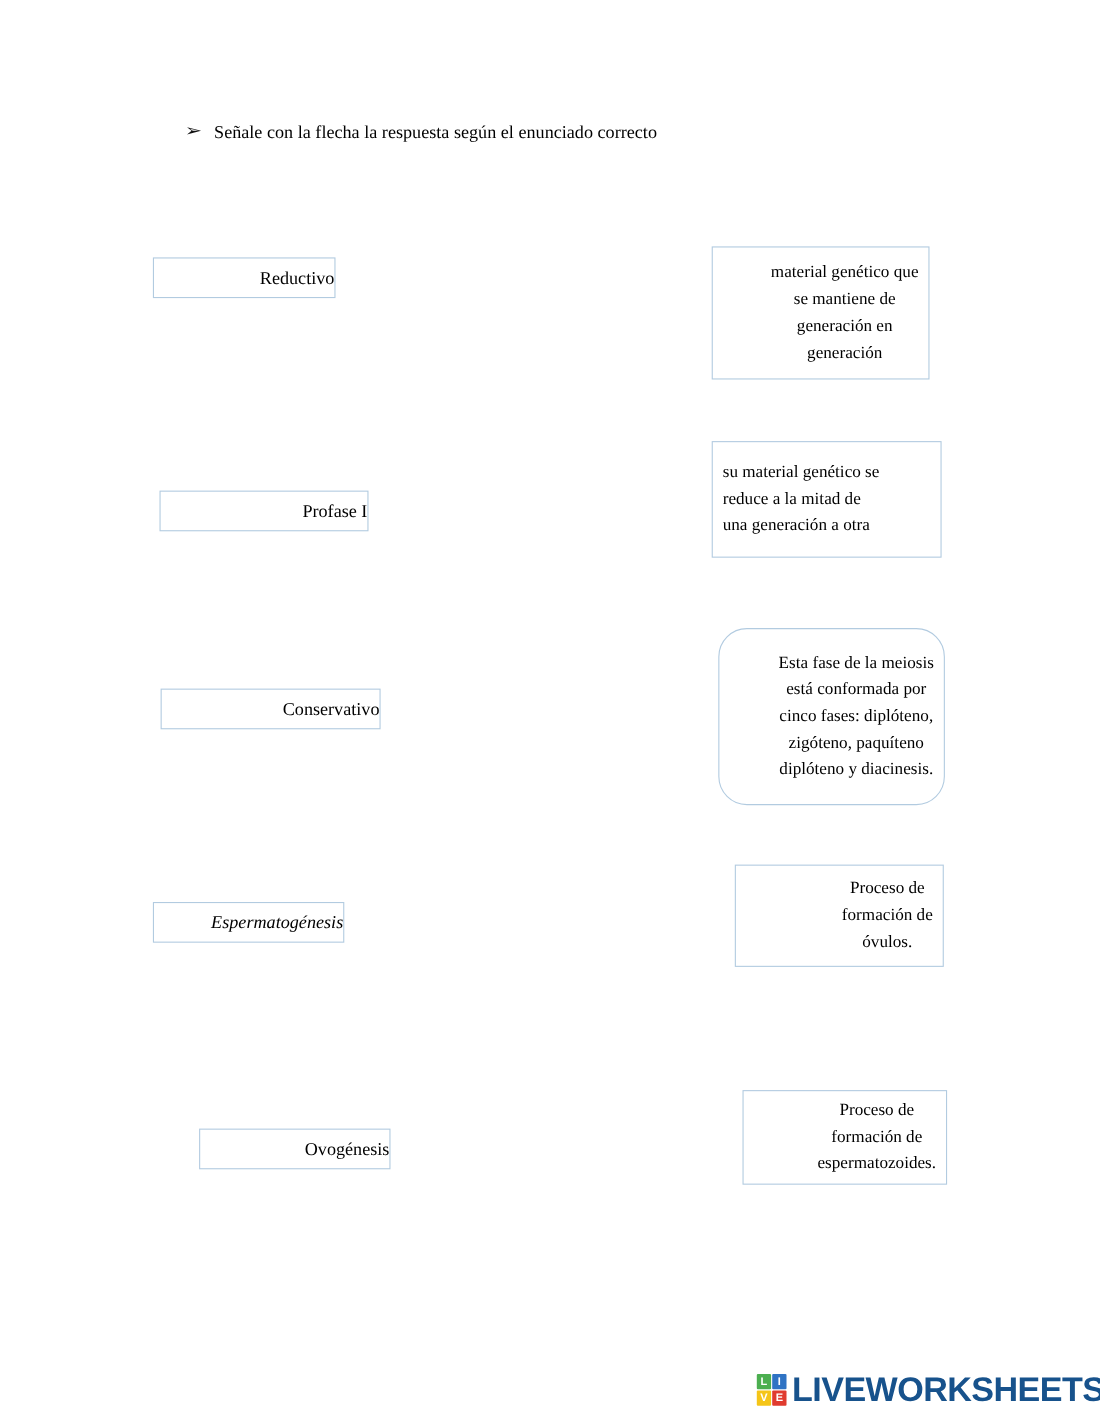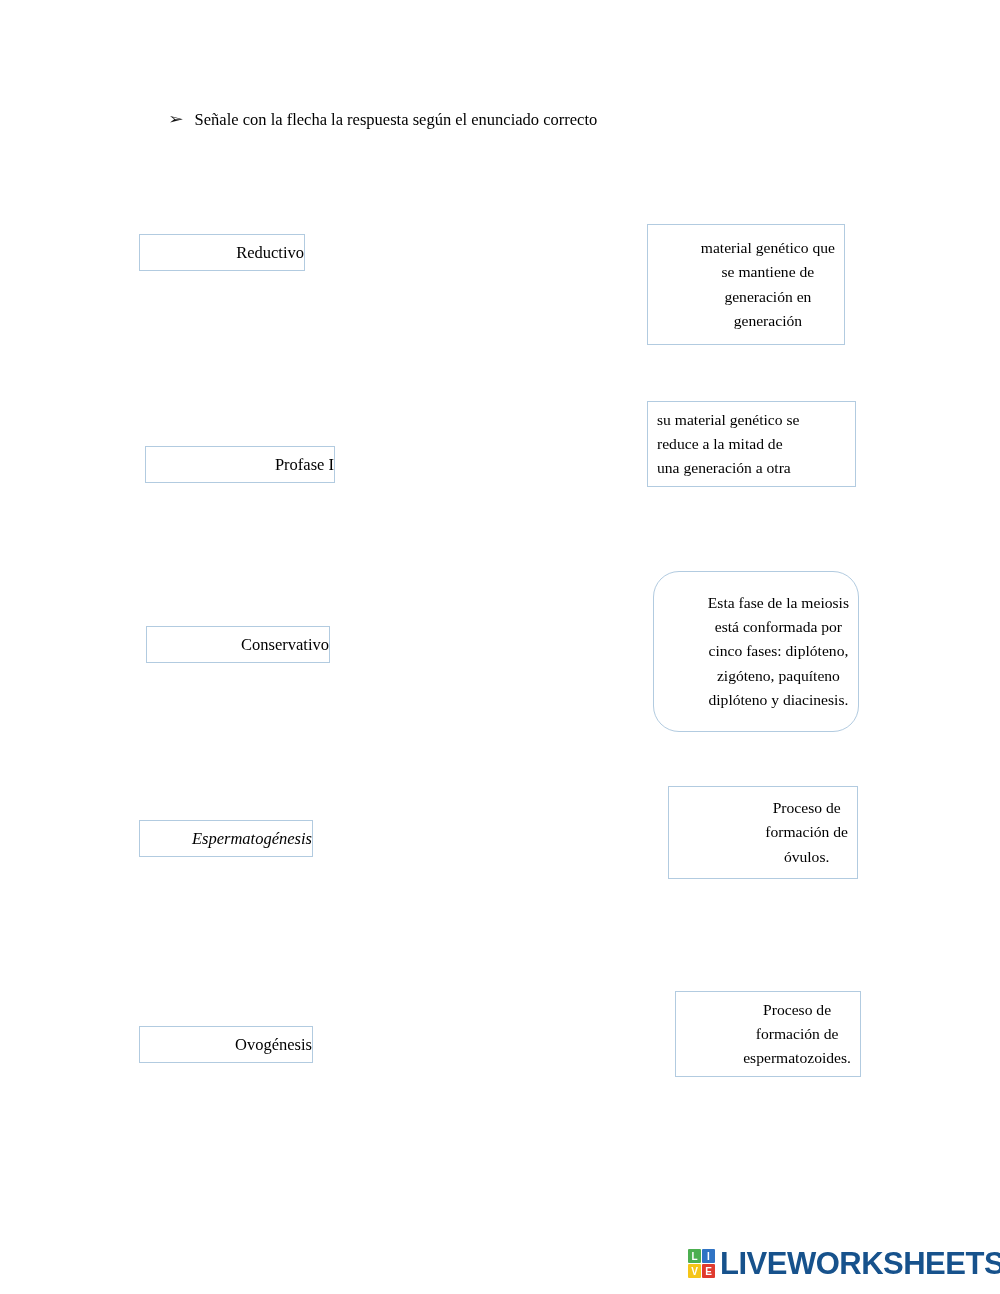--- a/index.html
+++ b/index.html
@@ -58,27 +58,27 @@
     font-size: 15.6px;
     line-height: 1.55;
     padding: 6px 9px;
   }
   .def-box.center { text-align: center; }
   .def-box.left   { text-align: left; justify-content: flex-start; }
 
   
   #term-0 { left: 139px; top: 234px; width: 166px; height: 37px; }
   #term-1 { left: 145px; top: 446px; width: 190px; height: 37px; }
-  #term-2 { left: 146px; top: 626px; width: 184px; height: 37px; }
+  #term-2 { left: 146px; top: 626px; width: 200px; height: 37px; }
   #term-3 { left: 139px; top: 820px; width: 174px; height: 37px; font-style: italic; }
   #term-4 { left: 139px; top: 1026px; width: 174px; height: 37px; }
 
   
   #def-0 { left: 647px; top: 224px; width: 198px; height: 121px; }
-  #def-1 { left: 647px; top: 401px; width: 209px; height: 86px; }
+  #def-1 { left: 647px; top: 401px; width: 209px; height: 106px; }
   #def-2 { left: 653px; top: 571px; width: 206px; height: 161px; }
   #def-3 { left: 668px; top: 786px; width: 190px; height: 93px; }
   #def-4 { left: 675px; top: 991px; width: 186px; height: 86px; }
 
   .def-line { display: block; }
 
   
   .logo {
     position: absolute;
     left: 688px;
@@ -126,21 +126,21 @@
 </div>
 <div class="box term-box" id="term-1" style="border-color: rgb(178, 203, 224);">
   <span>Profase I</span>
 </div>
 <div class="box term-box" id="term-2" style="border-color: rgb(178, 203, 224);">
   <span>Conservativo</span>
 </div>
 <div class="box term-box" id="term-3" style="border-color: rgb(178, 203, 224);">
   <span>Espermatogénesis</span>
 </div>
-<div class="box term-box" id="term-4" style="border-color: rgb(178, 203, 224);">
+<div class="box term-box" id="term-4" style="border-color: rgb(178, 203, 224); margin-left: 42px;">
   <span>Ovogénesis</span>
 </div>
 
 <div class="box def-box center" id="def-0" style="border-color: rgb(178, 203, 224);">
   <div>
     <span class="def-line">material genético que</span>
     <span class="def-line">se mantiene de</span>
     <span class="def-line">generación en</span>
     <span class="def-line">generación</span>
   </div>

